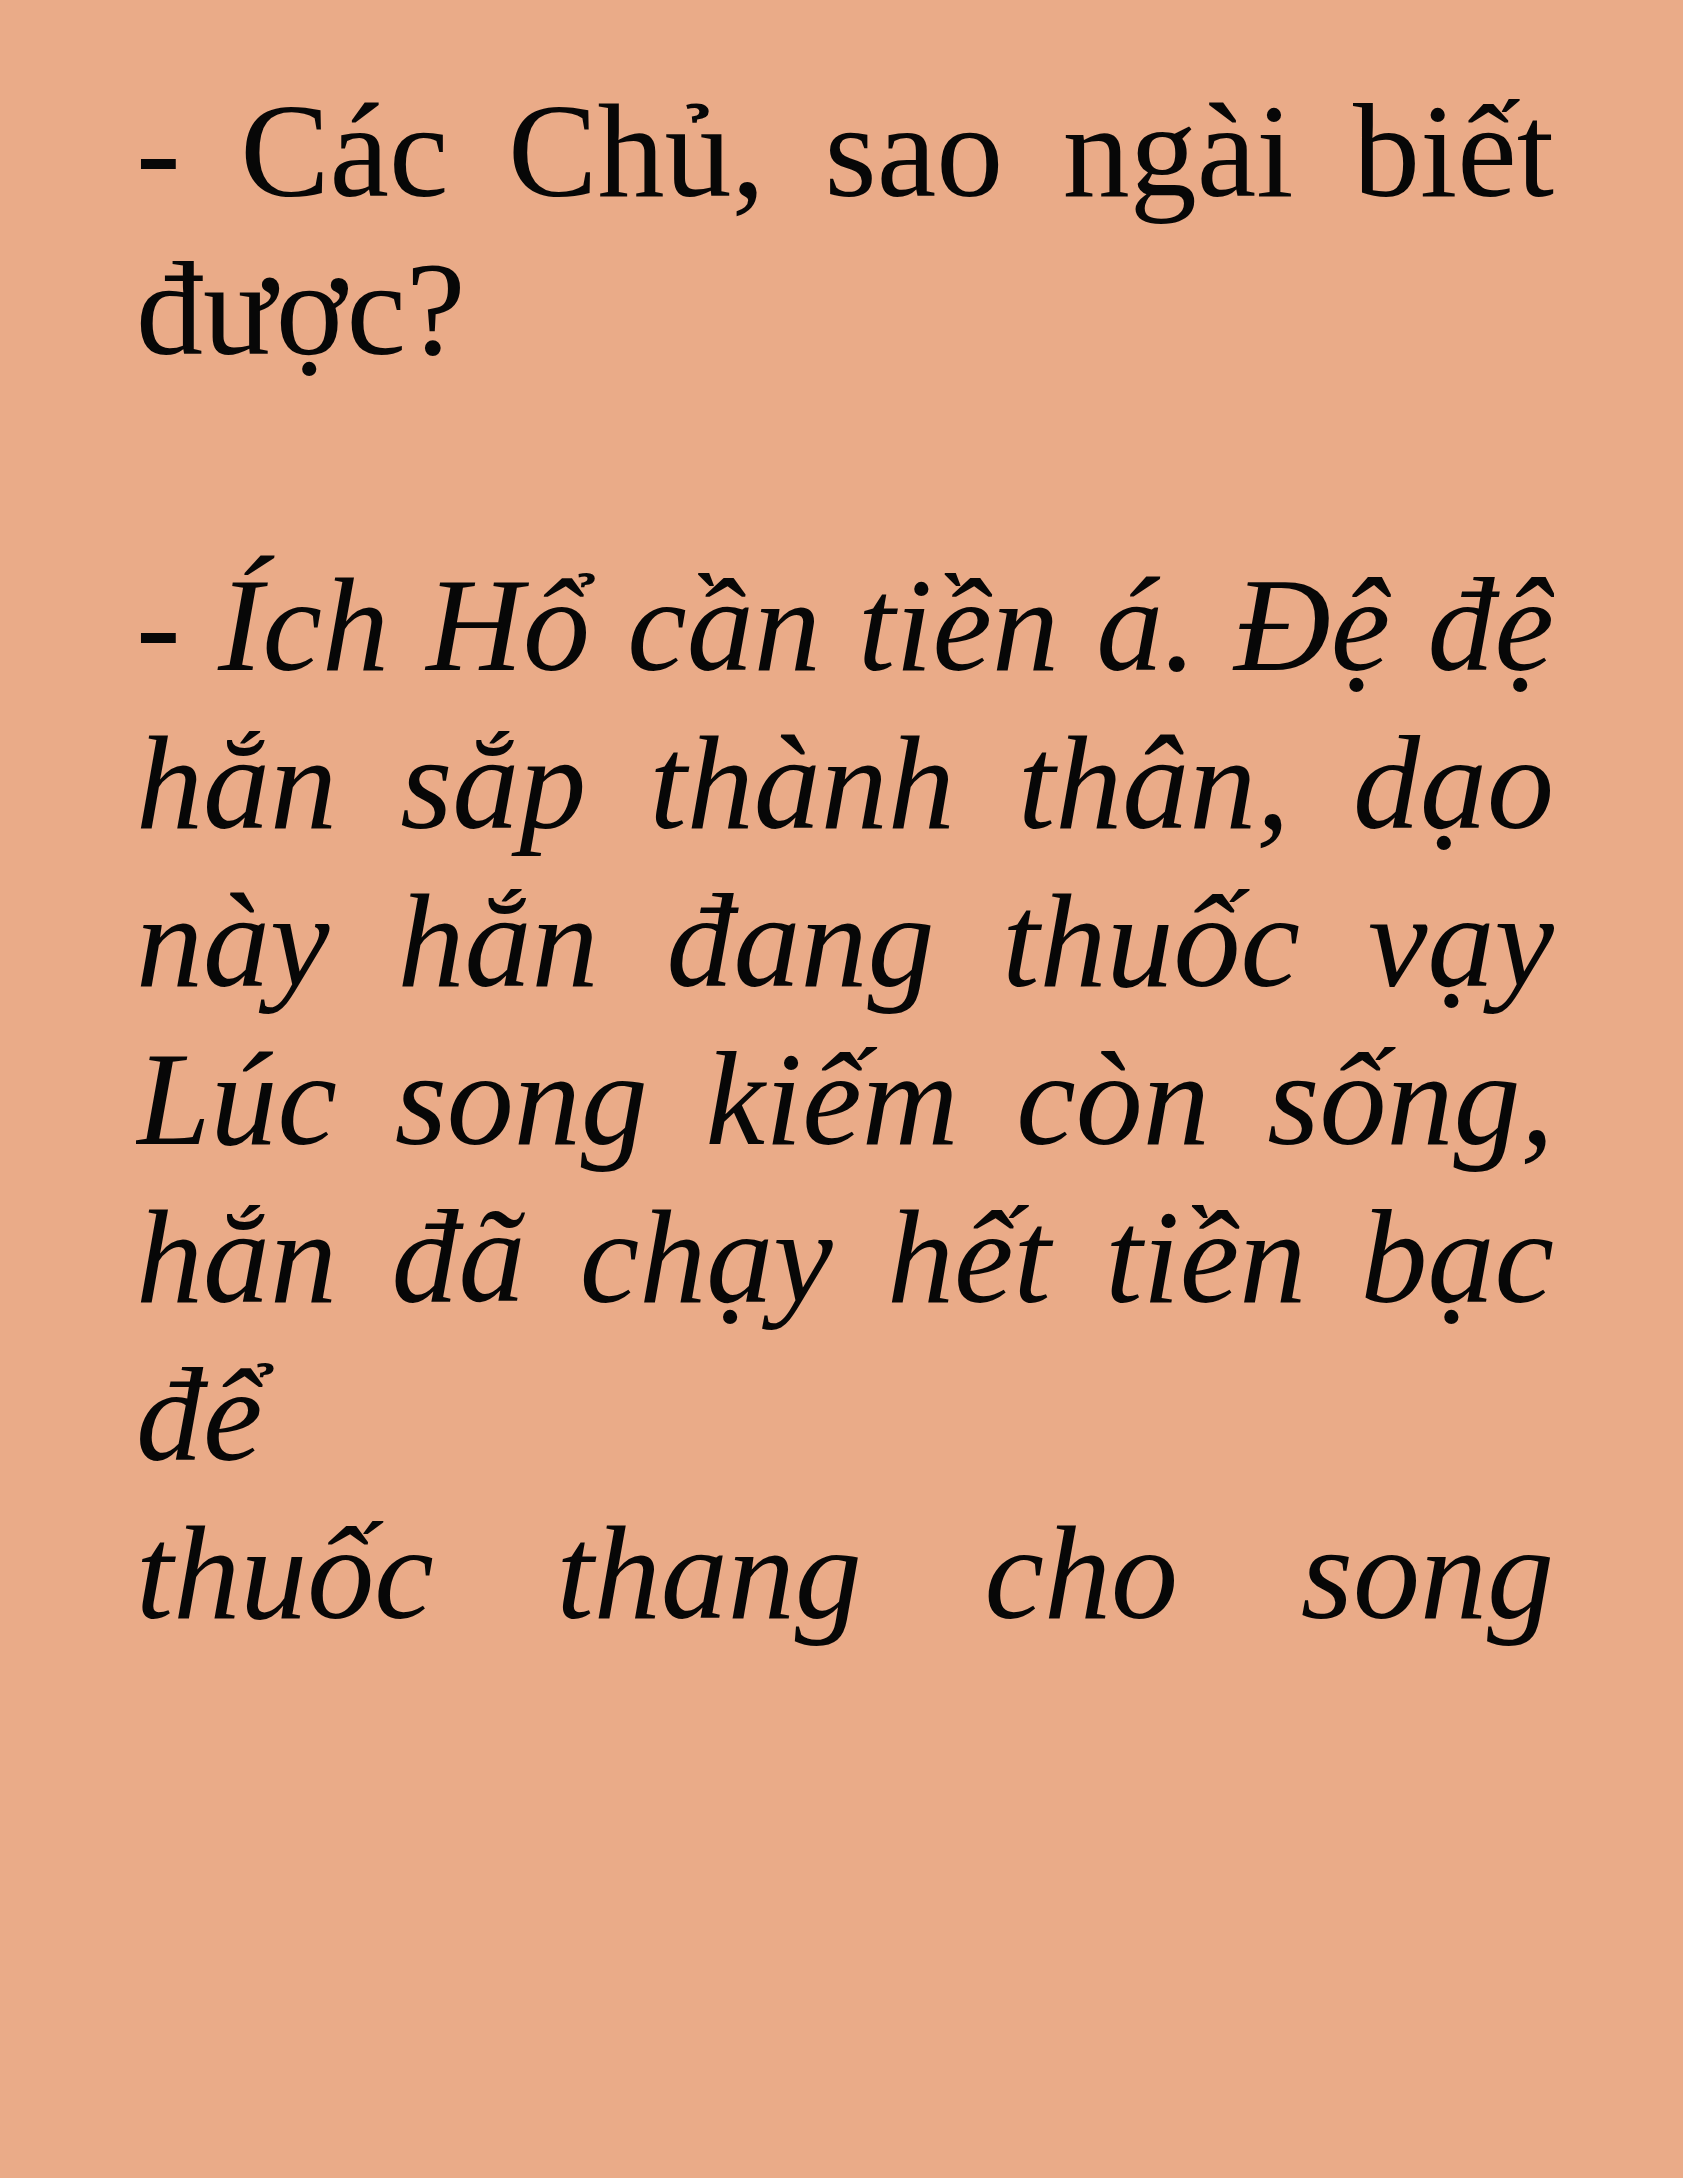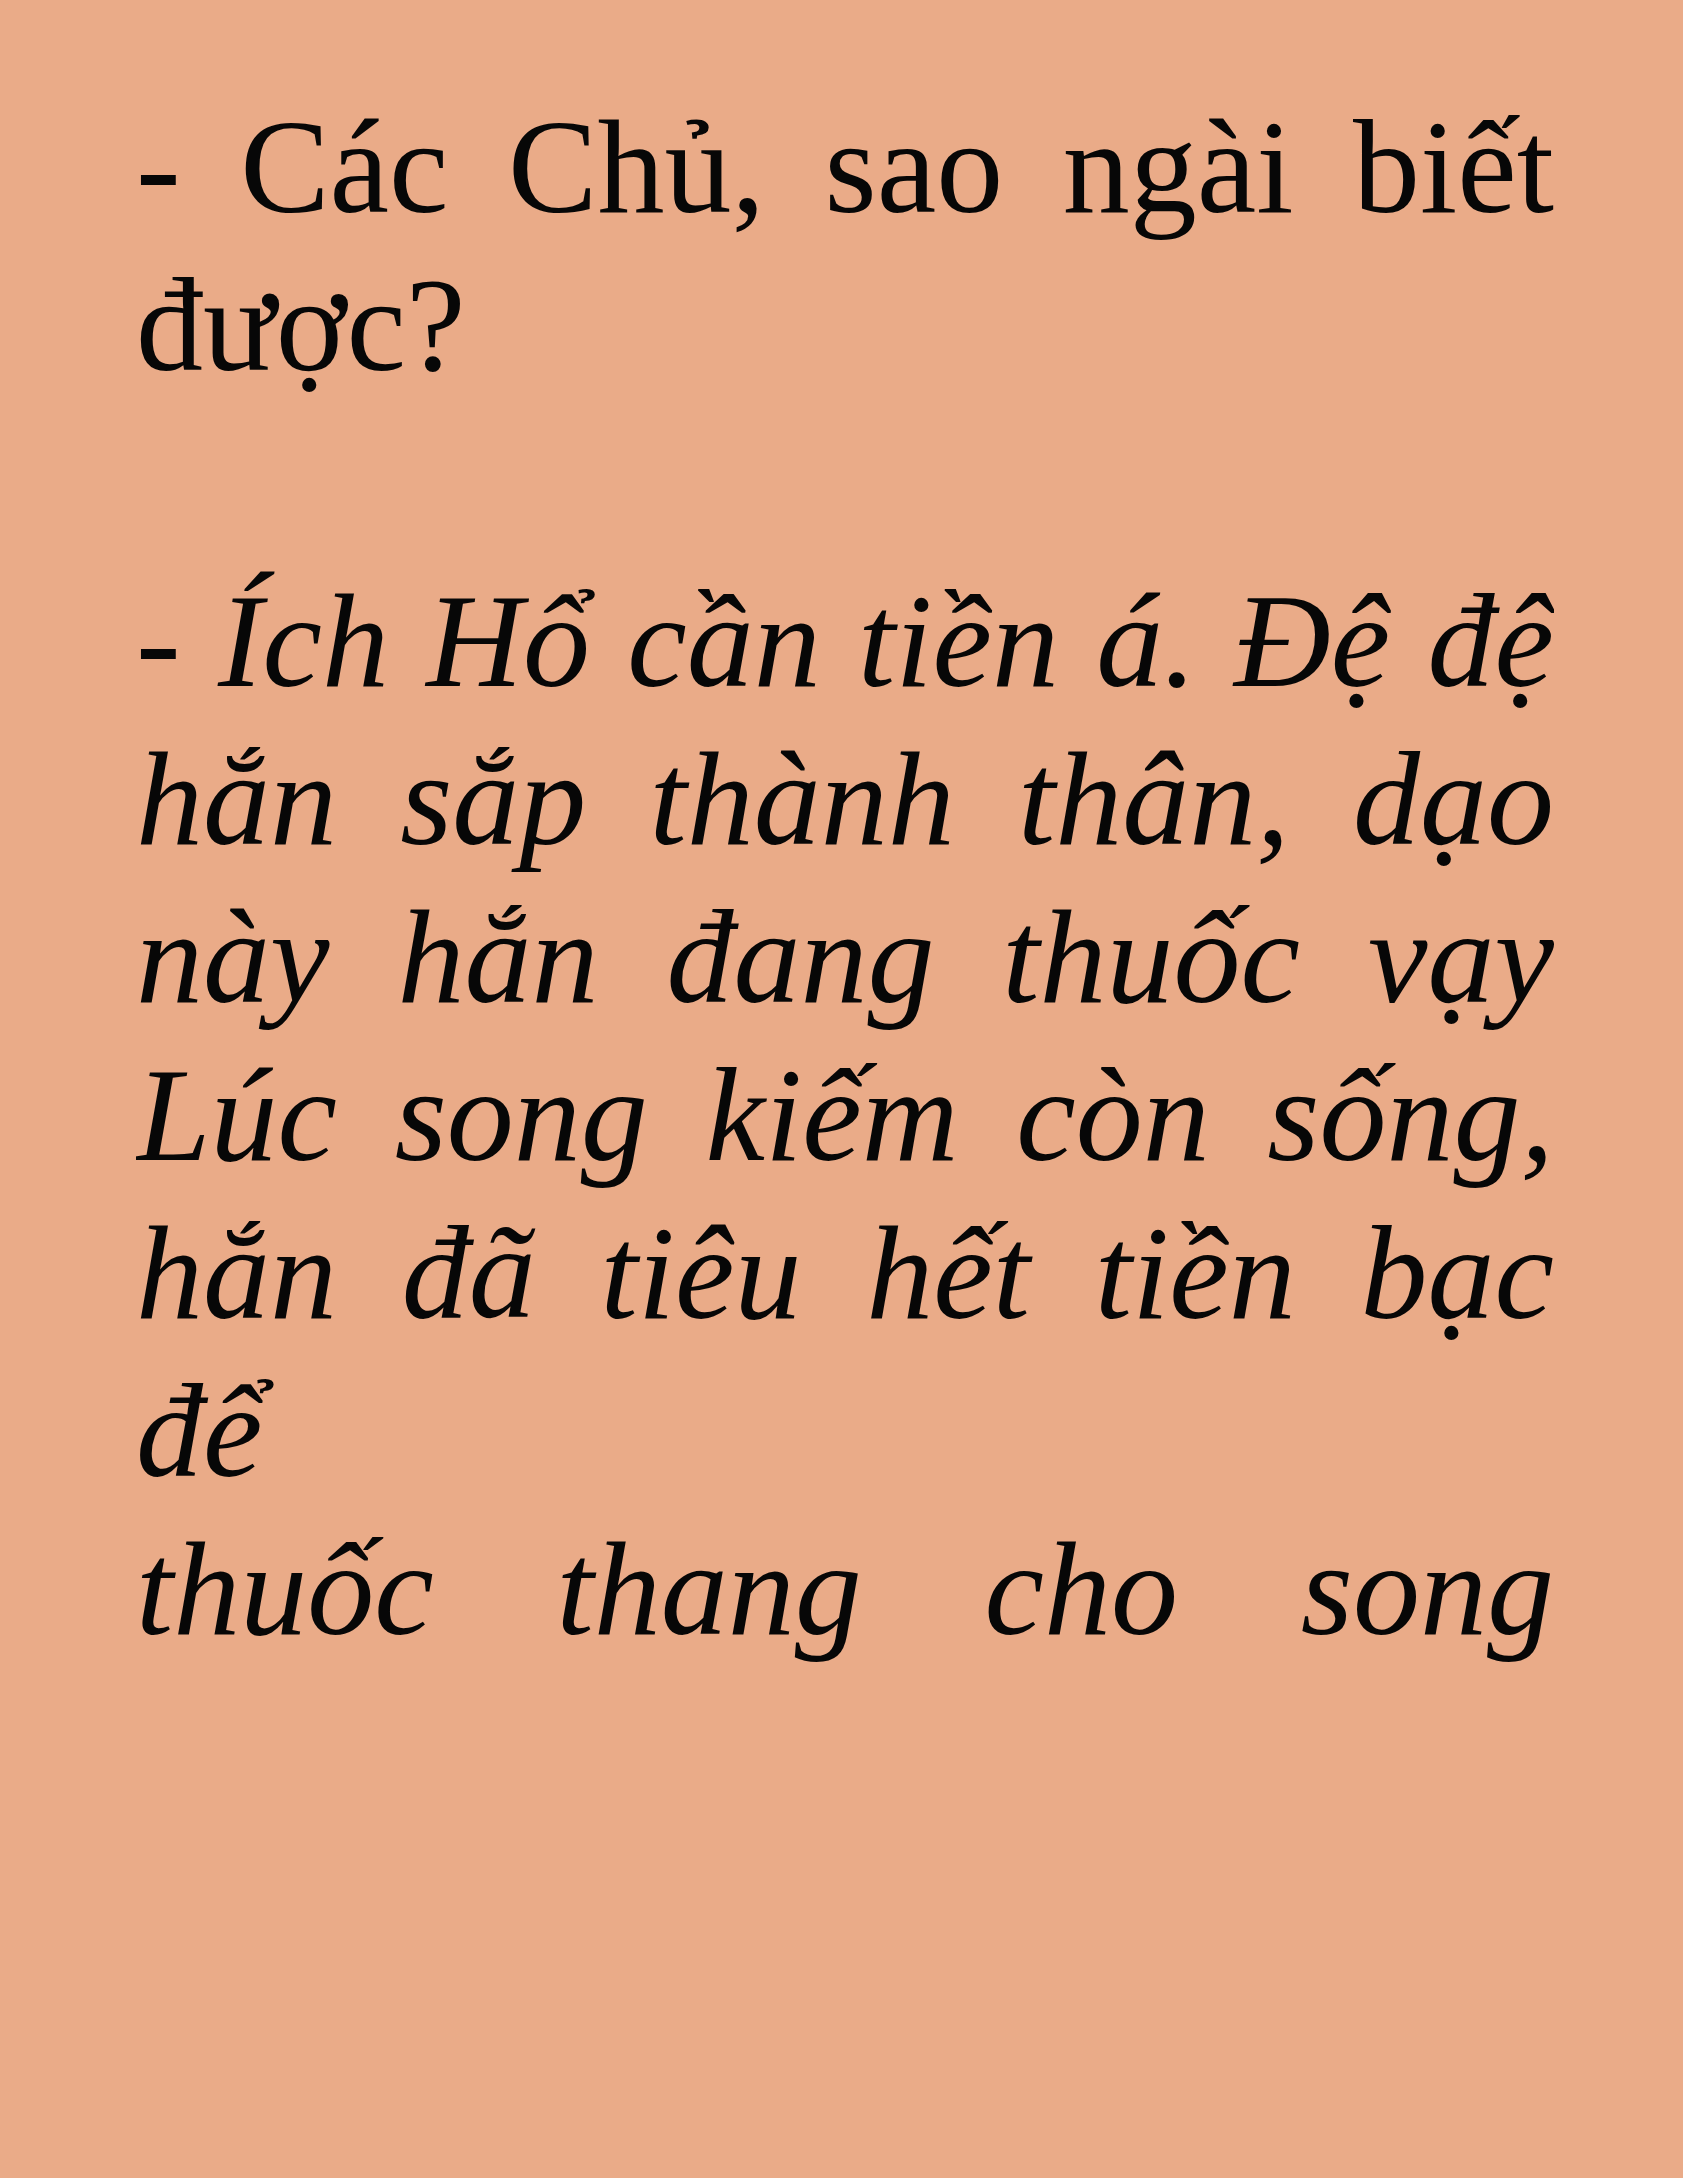--- a/index.html
+++ b/index.html
@@ -11,21 +11,21 @@
     height: 2178px;
     overflow: hidden;
   }
   .page {
     box-sizing: border-box;
     width: 1683px;
     height: 2178px;
     padding: 72px 129px 0 136px;
   }
   .para {
-    margin: 16px 0 158px 0;
+    margin: 0 0 158px 0;
   }
   .para:last-child {
     margin-bottom: 0;
     font-style: italic;
   }
   .line {
     font-family: "Liberation Serif", "DejaVu Serif", serif;
     font-size: 134px;
     line-height: 158px;
     font-weight: normal;
@@ -45,17 +45,17 @@
 <div class="page" id="page" style="background: rgb(234, 171, 136); color: rgb(7, 7, 7);">
     <div class="para">
       <div class="line">- Các Chủ, sao ngài biết</div>
       <div class="line no-stretch">được?</div>
     </div>
     <div class="para">
       <div class="line">- Ích Hổ cần tiền á. Đệ đệ</div>
       <div class="line">hắn sắp thành thân, dạo</div>
       <div class="line">này hắn đang thuốc vạy</div>
       <div class="line">Lúc song kiếm còn sống,</div>
-      <div class="line">hắn đã tiêu hết tiền bạc để</div>
+      <div class="line">hắn đã chạy hết tiền bạc để</div>
       <div class="line">thuốc thang cho song</div>
     </div>
   </div>
 
 
 </body></html>

